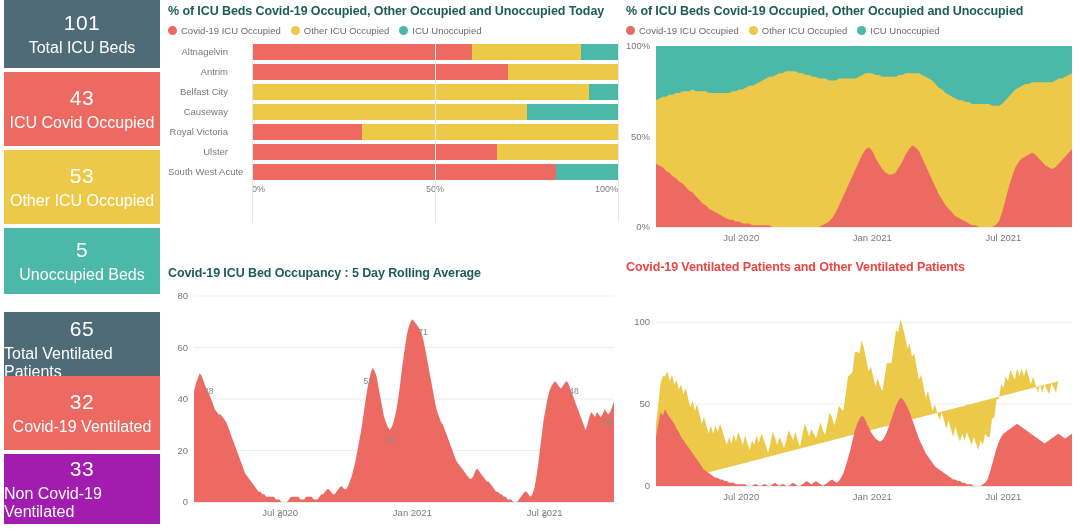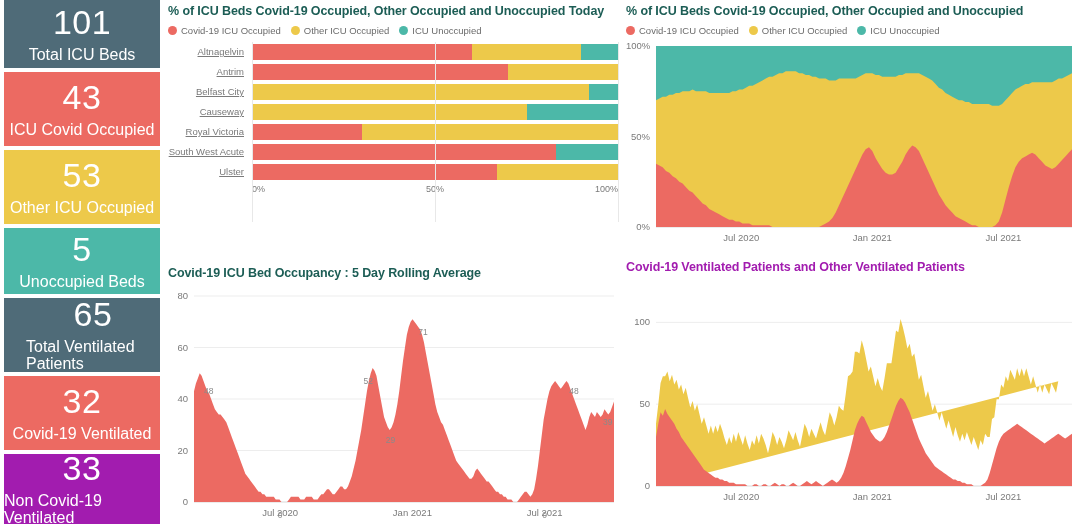--- a/index.html
+++ b/index.html
@@ -10,44 +10,44 @@
   }
   .dash{position:relative;width:1080px;height:532px;}
 
   
   .kpi-col{position:absolute;left:0;top:0;width:164px;height:532px;}
   .kpi{
     position:absolute;left:4px;width:156px;
     display:flex;flex-direction:column;align-items:center;justify-content:center;
     color:#ffffff;box-sizing:border-box;
   }
-  .kpi-value{font-size:34px;font-weight:400;line-height:1.05;letter-spacing:.5px;}
+  .kpi-value{font-size:21px;font-weight:400;line-height:1.05;letter-spacing:.5px;}
   .kpi-label{font-size:16px;font-weight:400;line-height:1.1;margin-top:5px;}
 
   
   .panel{position:absolute;box-sizing:border-box;}
   .panel-title{
     font-size:12.5px;font-weight:bold;letter-spacing:-.1px;
     margin:0;white-space:nowrap;
   }
   .t-green{color:#1c5d55;}
-  .t-blue{color:#a21caf;}
+  .t-blue{color:#ef4444;}
 
   .legend{display:flex;align-items:center;gap:10px;margin-top:7px;}
   .legend-item{display:flex;align-items:center;gap:4px;font-size:9.5px;color:#6b6b6b;white-space:nowrap;}
   .dot{width:9px;height:9px;border-radius:50%;display:inline-block;flex:0 0 auto;}
 
   
   .hbar-chart{position:relative;margin-top:6px;}
   .hb-grid{position:absolute;top:0;bottom:18px;width:1px;background:#e8e8e8;}
   .hb-rows{position:relative;}
   .hb-row{display:flex;align-items:center;height:19px;margin-bottom:1px;}
   .hb-name{
-    width:84px;text-align:right;padding-right:8px;font-size:9.5px;color:#7a7a7a;
-    white-space:nowrap;overflow:hidden;box-sizing:border-box;text-decoration:underline;
+    width:84px;text-align:right;padding-right:24px;font-size:9.5px;color:#7a7a7a;
+    white-space:nowrap;overflow:hidden;box-sizing:border-box;
   }
   .hb-track{flex:1;height:16px;display:flex;overflow:hidden;}
   .hb-seg{height:100%;}
   .hb-axis{position:relative;height:16px;margin-left:84px;}
   .hb-axis span{position:absolute;top:2px;font-size:9px;color:#7a7a7a;white-space:nowrap;}
 
   
   .ts{position:relative;}
   .ts-svg{position:absolute;left:0;top:0;width:100%;height:100%;display:block;}
   .ts-ylab{position:absolute;font-size:9.5px;color:#7a7a7a;text-align:right;white-space:nowrap;}
@@ -71,21 +71,21 @@
         <div class="kpi-label">ICU Covid Occupied</div>
       </div>
       <div class="kpi" style="top: 150px; height: 74px; background: rgb(237, 201, 74);">
         <div class="kpi-value">53</div>
         <div class="kpi-label">Other ICU Occupied</div>
       </div>
       <div class="kpi" style="top: 228px; height: 66px; background: rgb(76, 184, 168);">
         <div class="kpi-value">5</div>
         <div class="kpi-label">Unoccupied Beds</div>
       </div>
-      <div class="kpi" style="top: 298px; height: 74px; background: rgb(79, 107, 120); padding-left: 22px;">
+      <div class="kpi" style="top: 312px; height: 74px; background: rgb(79, 107, 120);">
         <div class="kpi-value">65</div>
         <div class="kpi-label">Total Ventilated Patients</div>
       </div>
       <div class="kpi" style="top: 376px; height: 74px; background: rgb(236, 106, 98);">
         <div class="kpi-value">32</div>
         <div class="kpi-label">Covid-19 Ventilated</div>
       </div>
       <div class="kpi" style="top: 454px; height: 70px; background: #a21caf;">
         <div class="kpi-value">33</div>
         <div class="kpi-label">Non Covid-19 Ventilated</div>
@@ -141,31 +141,31 @@
             </div>
           </div>
           <div class="hb-row">
             <div class="hb-name">Royal Victoria</div>
             <div class="hb-track">
               <div class="hb-seg" style="width: 30%; background: rgb(236, 106, 98);"></div>
               <div class="hb-seg" style="width: 70%; background: rgb(237, 201, 74);"></div>
             </div>
           </div>
           <div class="hb-row">
+            <div class="hb-name">Ulster</div>
+            <div class="hb-track">
+              <div class="hb-seg" style="width: 67%; background: rgb(236, 106, 98);"></div>
+              <div class="hb-seg" style="width: 33%; background: rgb(237, 201, 74);"></div>
+            </div>
+          </div>
+          <div class="hb-row">
             <div class="hb-name">South West Acute</div>
             <div class="hb-track">
               <div class="hb-seg" style="width: 83%; background: rgb(236, 106, 98);"></div>
               <div class="hb-seg" style="width: 17%; background: rgb(76, 184, 168);"></div>
-            </div>
-          </div>
-          <div class="hb-row">
-            <div class="hb-name">Ulster</div>
-            <div class="hb-track">
-              <div class="hb-seg" style="width: 67%; background: rgb(236, 106, 98);"></div>
-              <div class="hb-seg" style="width: 33%; background: rgb(237, 201, 74);"></div>
             </div>
           </div>
         </div>
       <div class="hb-axis" id="hbAxis">
           <span style="left: 0%; transform: translateX(0px);">0%</span>
           <span style="left: 50%; transform: translateX(-50%);">50%</span>
           <span style="left: 100%; transform: translateX(-100%);">100%</span>
         </div>
     <div class="hb-grid" style="left: calc(0% + 84px);"></div>
         <div class="hb-grid" style="left: calc(50% + 42px);"></div>

